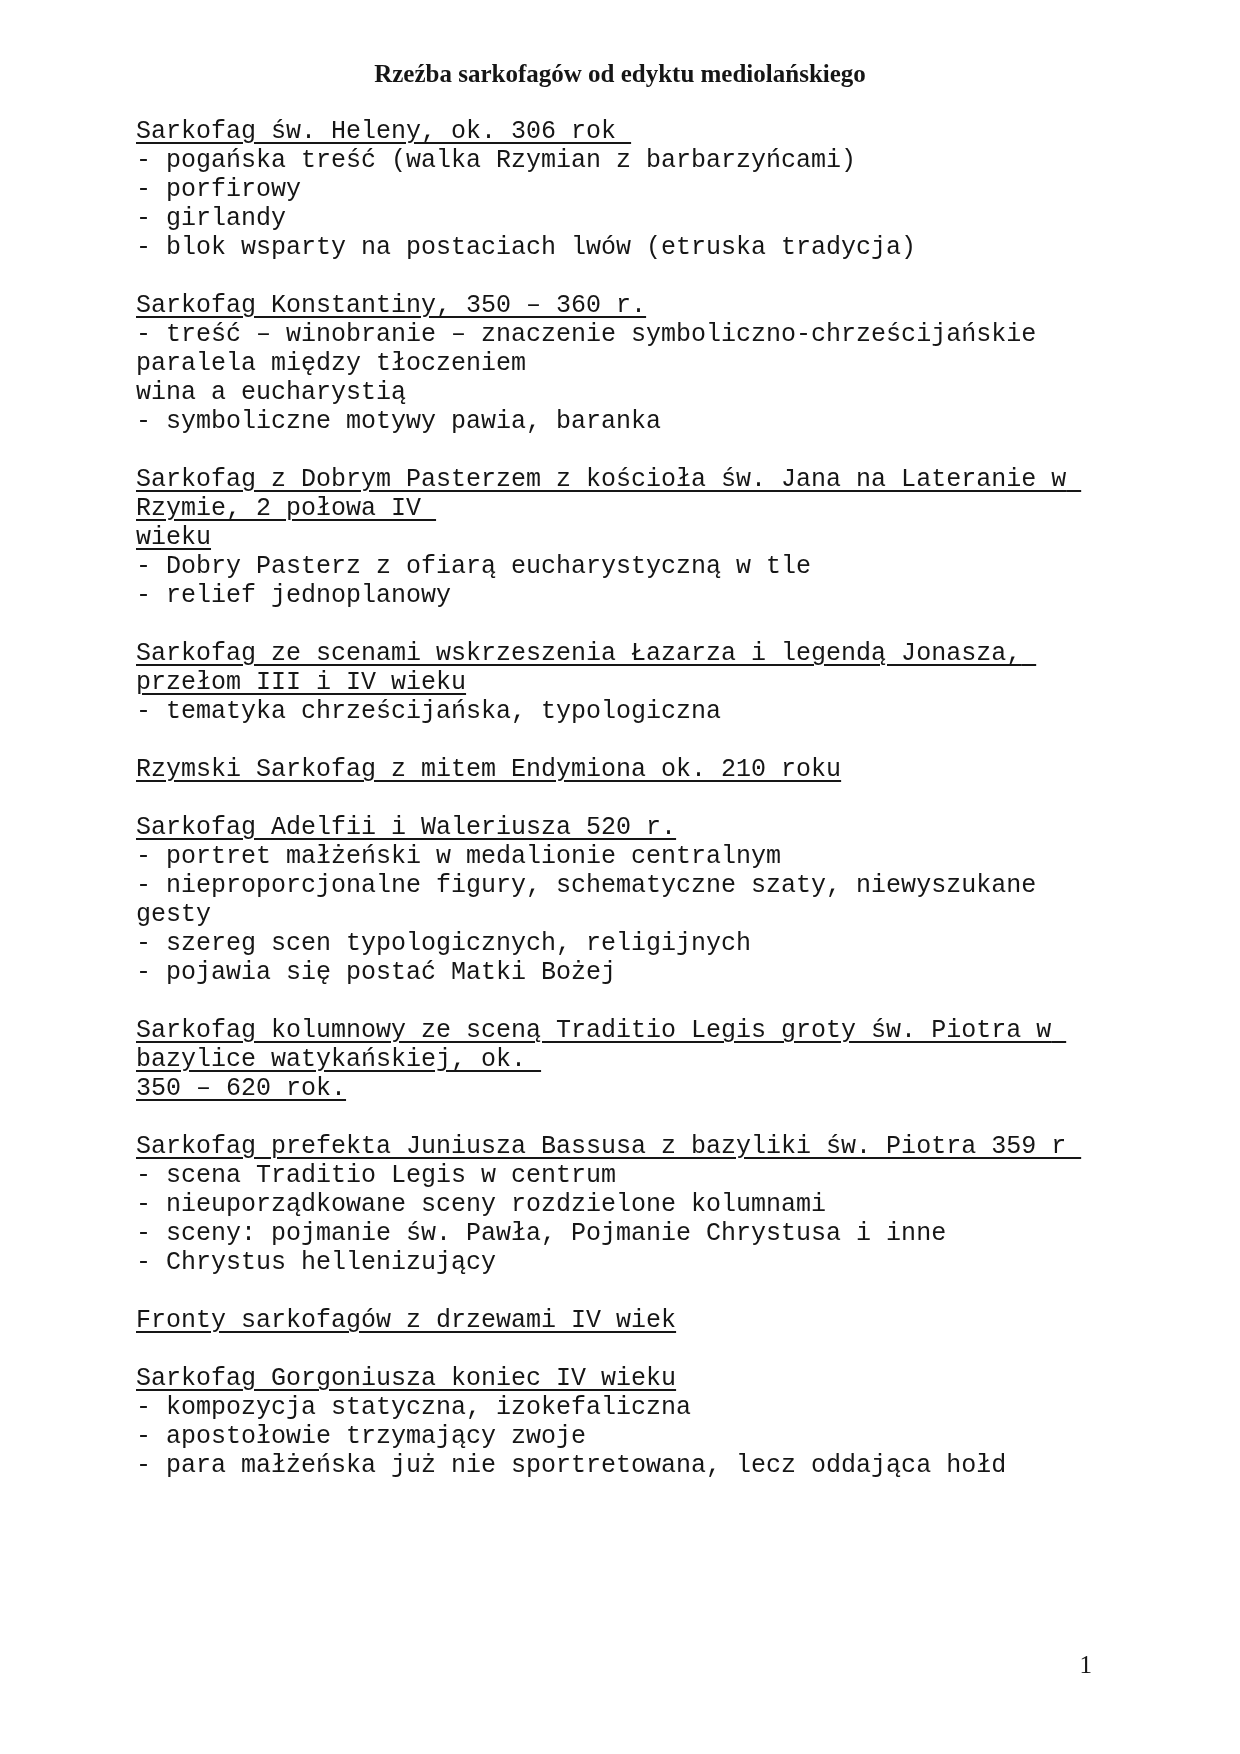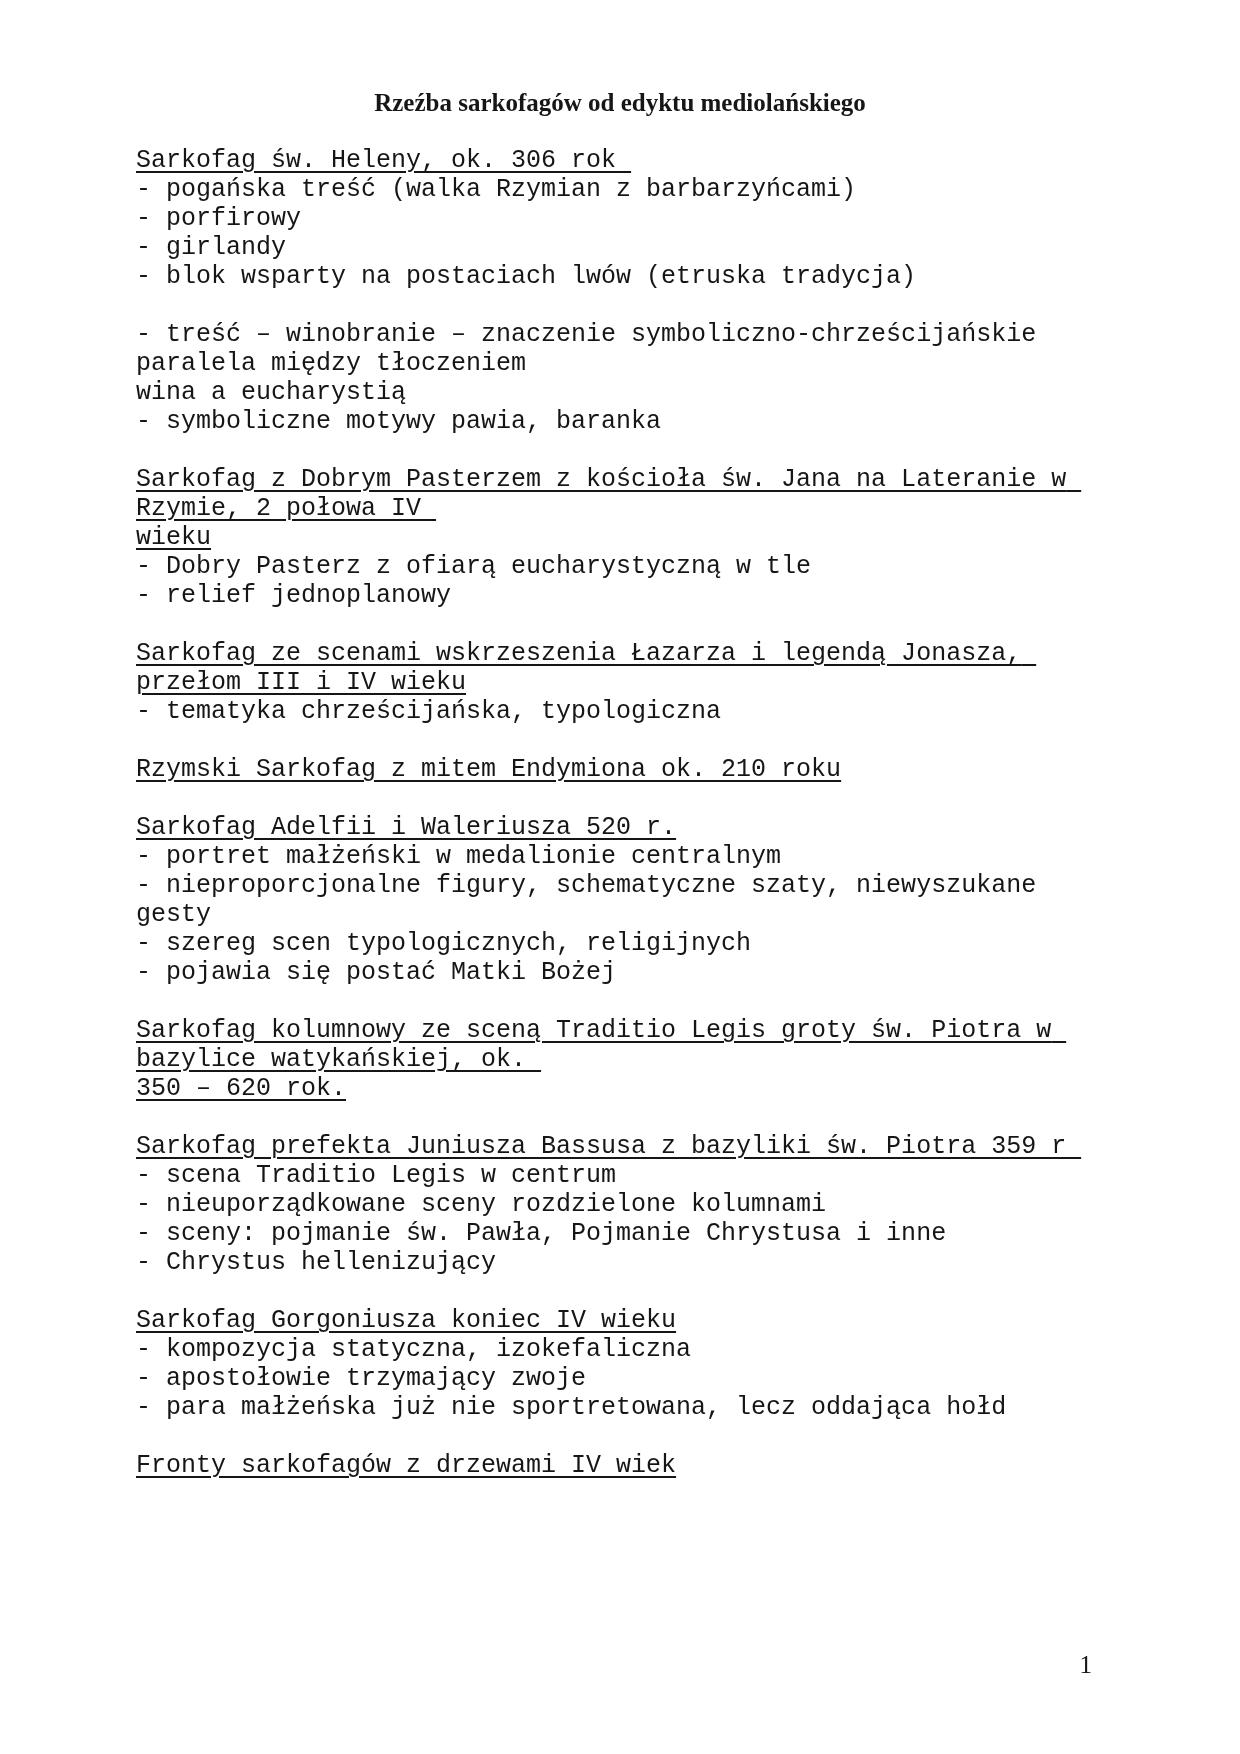--- a/index.html
+++ b/index.html
@@ -4,21 +4,21 @@
 <style>
   html, body { margin: 0; padding: 0; }
   body { background: #e8e8e8; }
   .page {
     position: relative;
     width: 1240px;
     height: 1754px;
     margin: 0 auto;
     background: #ffffff;
     box-sizing: border-box;
-    padding: 88px 136px 0 136px;
+    padding: 59px 136px 0 136px;
     font-family: "Liberation Serif", "DejaVu Serif", serif;
     font-size: 25px;
     line-height: 29px;
     color: #161616;
     overflow: hidden;
   }
   .title {
     font-weight: bold;
     text-align: center;
     white-space: pre-wrap;
@@ -46,20 +46,21 @@
 
   <section class="sec">
     <div class="heading">Sarkofag św. Heleny, ok. 306 rok </div>
     <div class="bullets">- pogańska treść (walka Rzymian z barbarzyńcami)
 - porfirowy
 - girlandy
 - blok wsparty na postaciach lwów (etruska tradycja)</div>
   </section>
 
   <section class="sec">
+    <div class="heading">Sarkofag Konstantiny, 350 – 360 r.</div>
     <div class="bullets">- treść – winobranie – znaczenie symboliczno-chrześcijańskie paralela między tłoczeniem
 wina a eucharystią
 - symboliczne motywy pawia, baranka</div>
   </section>
 
   <section class="sec">
     <div class="heading">Sarkofag z Dobrym Pasterzem z kościoła św. Jana na Lateranie w Rzymie, 2 połowa IV 
 wieku</div>
     <div class="bullets">- Dobry Pasterz z ofiarą eucharystyczną w tle
 - relief jednoplanowy</div>
@@ -90,25 +91,25 @@
 
   <section class="sec">
     <div class="heading">Sarkofag prefekta Juniusza Bassusa z bazyliki św. Piotra 359 r </div>
     <div class="bullets">- scena Traditio Legis w centrum
 - nieuporządkowane sceny rozdzielone kolumnami
 - sceny: pojmanie św. Pawła, Pojmanie Chrystusa i inne
 - Chrystus hellenizujący</div>
   </section>
 
   <section class="sec">
+    <div class="heading">Fronty sarkofagów z drzewami IV wiek</div>
+    <div class="bullets"></div>
+  </section>
+
+  <section class="sec">
     <div class="heading">Sarkofag Gorgoniusza koniec IV wieku</div>
     <div class="bullets">- kompozycja statyczna, izokefaliczna
 - apostołowie trzymający zwoje
 - para małżeńska już nie sportretowana, lecz oddająca hołd</div>
   </section>
 
-  <section class="sec">
-    <div class="heading">Fronty sarkofagów z drzewami IV wiek</div>
-    <div class="bullets"></div>
-  </section>
-
   <div class="pagenum">1</div>
 </div>
 
 </body></html>

